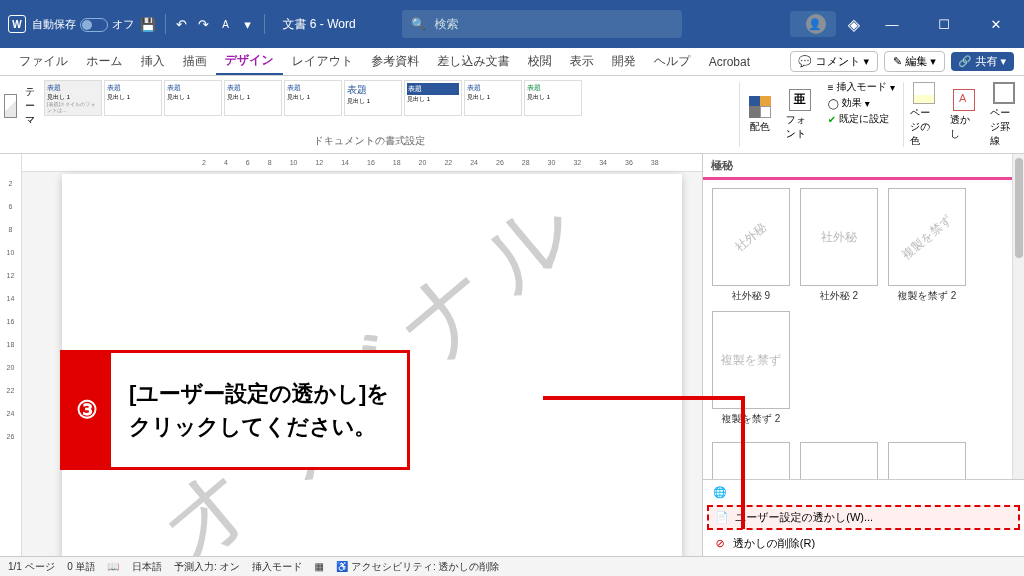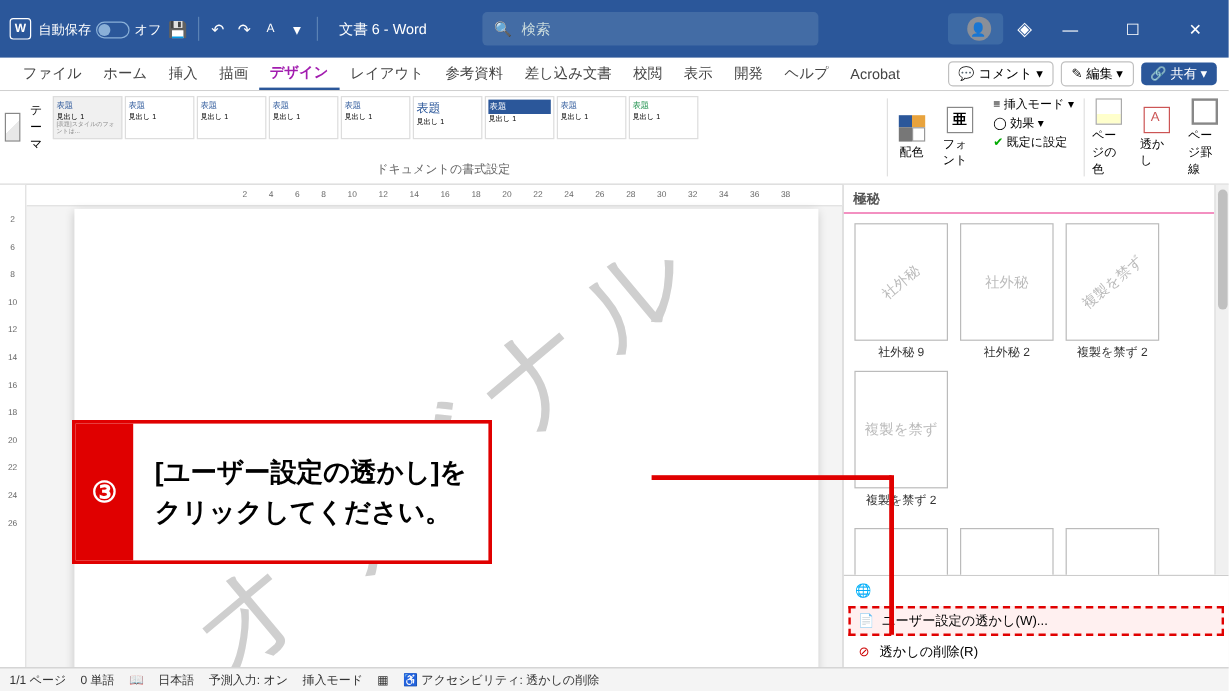--- a/index.html
+++ b/index.html
@@ -56,21 +56,21 @@
 .wm-text { position: absolute; left: 50%; top: 200px; transform: translate(-50%,-50%) rotate(-40deg); font-size: 90px; color: #cfcfcf; font-family: "Yu Mincho", serif; letter-spacing: 12px; white-space: nowrap; }
 
 .callout { position: absolute; left: 60px; top: 350px; border: 3px solid #e00000; background: #fff; display: flex; align-items: stretch; z-index: 5; }
 .callout-num { width: 48px; background: #e00000; color: #fff; display: flex; align-items: center; justify-content: center; font-size: 24px; font-weight: bold; }
 .callout-text { padding: 24px 18px; font-size: 22px; font-weight: 600; color: #000; line-height: 1.5; }
 .callout-line { position: absolute; border: 2px solid #e00000; z-index: 4; }
 .callout-line.h { top: 396px; left: 543px; width: 200px; height: 0; }
 .callout-line.v { top: 396px; left: 741px; width: 0; height: 133px; }
 
 .wm-panel { width: 322px; background: #fff; border-left: 1px solid #ccc; display: flex; flex-direction: column; font-size: 11px; overflow: hidden; }
-.wm-panel .cat { padding: 4px 8px; font-weight: bold; color: #555; border-bottom: 1px solid #ec4899; }
+.wm-panel .cat { padding: 4px 8px; font-weight: bold; color: #555; border-bottom: 3px solid #ec4899; }
 .wm-grid { display: flex; gap: 8px; padding: 8px; flex-wrap: wrap; }
 .wm-item { width: 80px; display: flex; flex-direction: column; align-items: center; gap: 3px; }
 .wm-thumb { width: 78px; height: 98px; border: 1px solid #bbb; background: #fff; display: flex; align-items: center; justify-content: center; position: relative; overflow: hidden; }
 .wm-thumb span { transform: rotate(-40deg); color: #bbb; font-size: 12px; font-family: "Yu Mincho", serif; }
 .wm-thumb.noimg span { transform: none; color: #bbb; }
 .wm-caption { font-size: 10px; color: #333; }
 .wm-footer { border-top: 1px solid #ccc; padding: 0; }
 .wm-footer-item { padding: 5px 10px; display: flex; align-items: center; gap: 6px; cursor: pointer; }
 .wm-footer-item.hl { border: 2px dashed #e00000; background: #fff0f0; margin: 1px 4px; padding: 3px 6px; }
 .wm-footer-item .fi { width: 14px; height: 14px; display: inline-flex; align-items: center; justify-content: center; font-size: 11px; }

